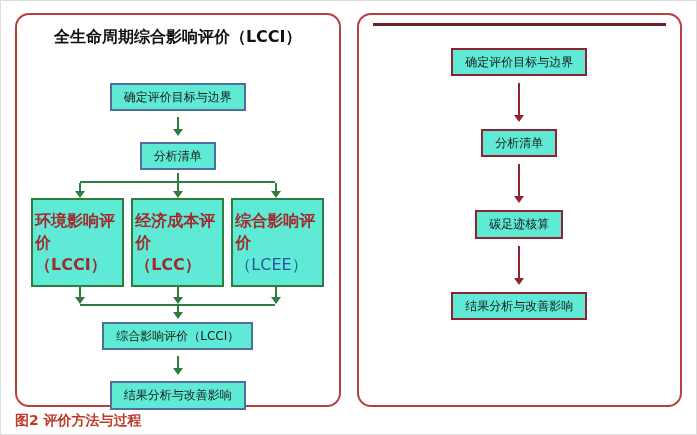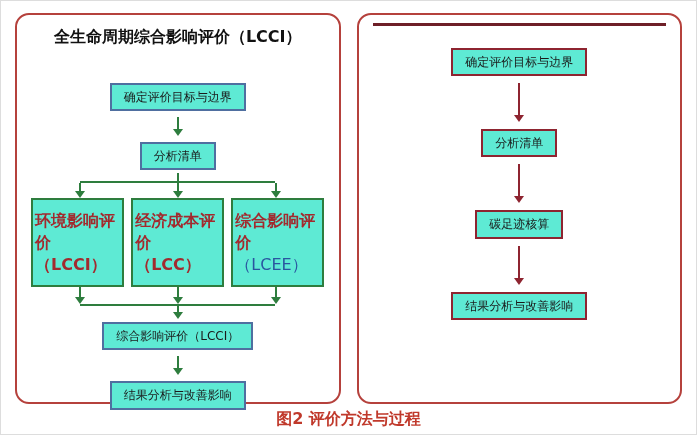--- a/index.html
+++ b/index.html
@@ -44,21 +44,21 @@
   .h6{height:6px}.h8{height:8px}.h10{height:10px}.h12{height:12px}.h32{height:32px}
   .m3{margin:3px 0}
   .split,.merge{width:100%;display:flex;flex-direction:column}
   .stub{width:2px;height:8px;align-self:center;background:var(--green-arrow)}
   .hbar{height:2px;width:66.6%;margin:0 auto;background:var(--green-arrow)}
   .drop-row{display:grid;grid-template-columns:repeat(3,1fr);justify-items:center;width:100%}
   .branch-row{display:grid;grid-template-columns:repeat(3,1fr);gap:7px;width:100%}
   .rflow{justify-content:flex-start;padding-top:8px}
   .rflow .box{margin:2px 0}
   .rflow .arrow{margin:5px 0}
-  .caption{text-align:center;font-size:16px;color:var(--caption);padding:5px 0 2px;font-weight:bold}
+  .caption{font-size:14px;color:var(--caption);padding:5px 0 2px;font-weight:bold}
 </style>
 </head>
 <body>
 
 <div class="canvas">
   <div class="panels">
 
     <section class="panel">
       <h2 class="panel-title">全生命周期综合影响评价（LCCI）</h2>
       <div class="title-rule"></div>

